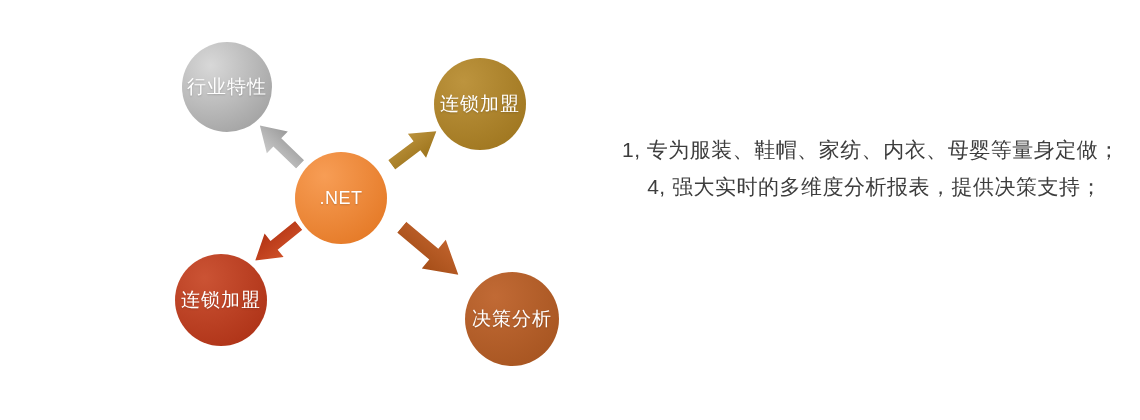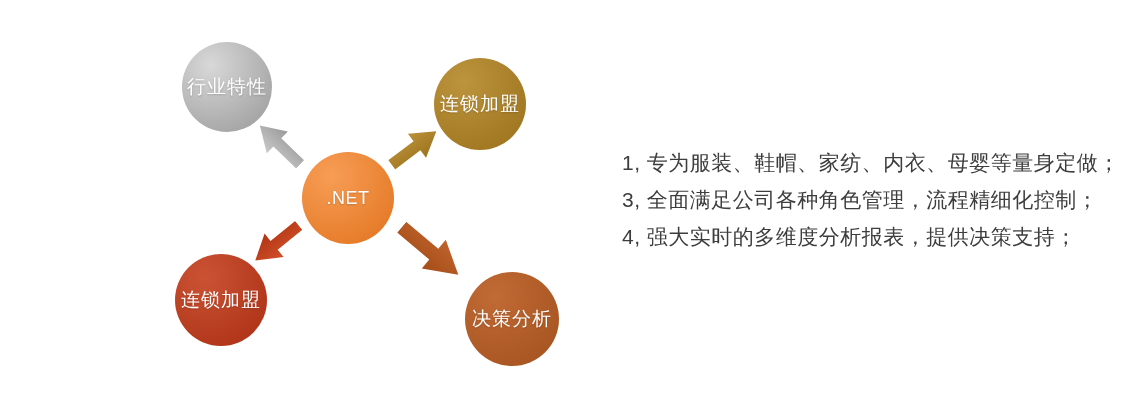--- a/index.html
+++ b/index.html
@@ -22,40 +22,41 @@
     align-items: center;
     justify-content: center;
     background: radial-gradient(circle at 32% 26%, var(--light), var(--dark));
     color: #ffffff;
     text-shadow: 0 1px 2px rgba(0,0,0,0.18);
     white-space: nowrap;
   }
   .node .label { font-size: 19px; letter-spacing: 1px; }
   .node-industry { left: 182px; top: 42px;  width: 90px; height: 90px; }
   .node-chain    { left: 434px; top: 58px;  width: 92px; height: 92px; }
-  .node-net      { left: 302px; top: 152px; width: 92px; height: 92px; }
+  .node-net      { left: 295px; top: 152px; width: 92px; height: 92px; }
   .node-net .label { font-size: 18px; letter-spacing: 0.5px; }
   .node-process  { left: 175px; top: 254px; width: 92px; height: 92px; }
   .node-analysis { left: 465px; top: 272px; width: 94px; height: 94px; }
   
   .arrow {
     position: absolute;
     line-height: 0;
   }
   .arrow svg { display: block; width: 100%; height: 100%; }
   .arrow-industry { left: 252px; top: 128px; width: 56px; height: 34px; transform: rotate(-136deg); }
   .arrow-chain    { left: 386px; top: 131px; width: 56px; height: 34px; transform: rotate(-37deg); }
   .arrow-process  { left: 249px; top: 226px; width: 56px; height: 34px; transform: rotate(141deg); }
   .arrow-analysis { left: 393px; top: 230px; width: 74px; height: 42px; transform: rotate(40deg); }
   
   .features {
     position: absolute;
     left: 622px;
-    top: 144px;
+    top: 131px;
     width: 480px;
+    text-align: right;
   }
   .feature-line {
     font-size: 21px;
     line-height: 37px;
     color: var(--text-color, #3d3d3d);
     white-space: nowrap;
     letter-spacing: 0.5px;
   }
 </style>
 </head>
@@ -126,17 +127,16 @@
           <stop offset="0" style="stop-color: var(--light)"></stop>
           <stop offset="1" style="stop-color: var(--dark)"></stop>
         </linearGradient>
       </defs>
       <polygon points="0,12 34,12 34,2 60,18 34,34 34,24 0,24" fill="url(#g-arrow-3)"></polygon>
     </svg>
   </div>
 
   <div class="features" style="--text-color: #3d3d3d;">
     <div class="feature-line">1, 专为服装、鞋帽、家纺、内衣、母婴等量身定做；</div>
-    <div class="feature-line">3, 全面满足公司各种角色管理，流程精细化控制；</div>
     <div class="feature-line">4, 强大实时的多维度分析报表，提供决策支持；</div>
   </div>
 
 </div>
 
 </body></html>

